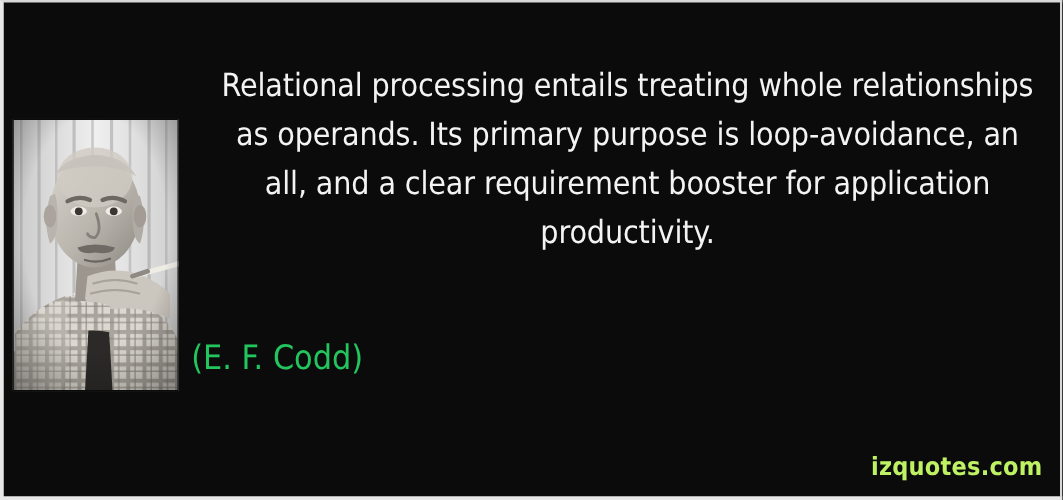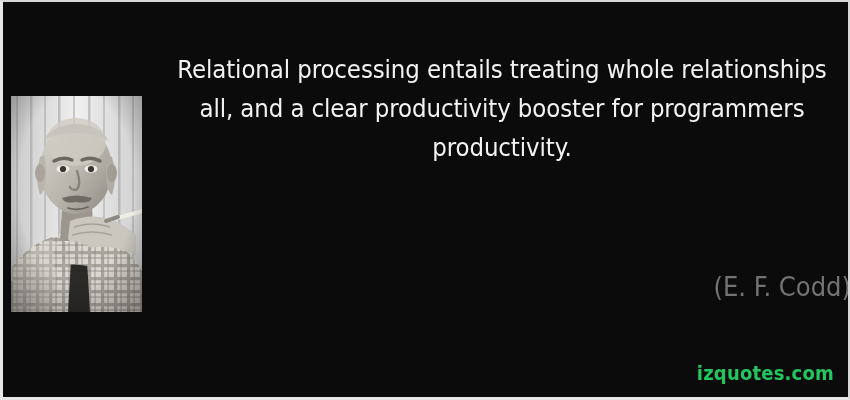--- a/index.html
+++ b/index.html
@@ -54,36 +54,36 @@
     color: #f3f3f3;
     letter-spacing: -0.1px;
     white-space: nowrap;
   }
 
   .attribution {
     position: absolute;
     left: 150px;
     top: 268px;
     width: 698px;
-    text-align: right;
+    text-align: left;
     font-family: "DejaVu Sans Condensed", "Liberation Sans Narrow", "Liberation Sans", sans-serif;
     font-size: 27px;
     line-height: 34px;
-    color: #737373;
+    color: #22c55e;
   }
 
   
   .watermark {
     position: absolute;
     right: 14px;
     bottom: 12px;
     font-family: "DejaVu Sans Condensed", "Liberation Sans Narrow", "Liberation Sans", sans-serif;
     font-size: 20px;
     font-weight: bold;
-    color: #22c55e;
+    color: #bef264;
     letter-spacing: 0.2px;
     text-align: center;
   }
 </style>
 </head>
 <body>
 
 <div class="quote-card">
 
   <div class="portrait">
@@ -173,21 +173,22 @@
 
       <path d="M 44 152 Q 60 142 78 150 L 82 172 Q 60 166 44 174 Z" fill="url(#plaid)"></path>
 
       <rect x="0" y="0" width="133" height="218" fill="url(#vign)"></rect>
       <rect x="0" y="0" width="133" height="218" fill="none" stroke="#0b0b0b" stroke-width="2"></rect>
     </svg>
   </div>
 
   <div class="quote-body">
     <div class="quote-line">Relational processing entails treating whole relationships</div>
-    <div class="quote-line">all, and a clear productivity booster for programmers</div>
+    <div class="quote-line">as operands. Its primary purpose is loop-avoidance, an</div>
+    <div class="quote-line">all, and a clear requirement booster for application</div>
     <div class="quote-line">productivity.</div>
   </div>
 
   <div class="attribution">(E. F. Codd)</div>
 
   <div class="watermark">izquotes.com</div>
 
 </div>
 
 </body></html>

